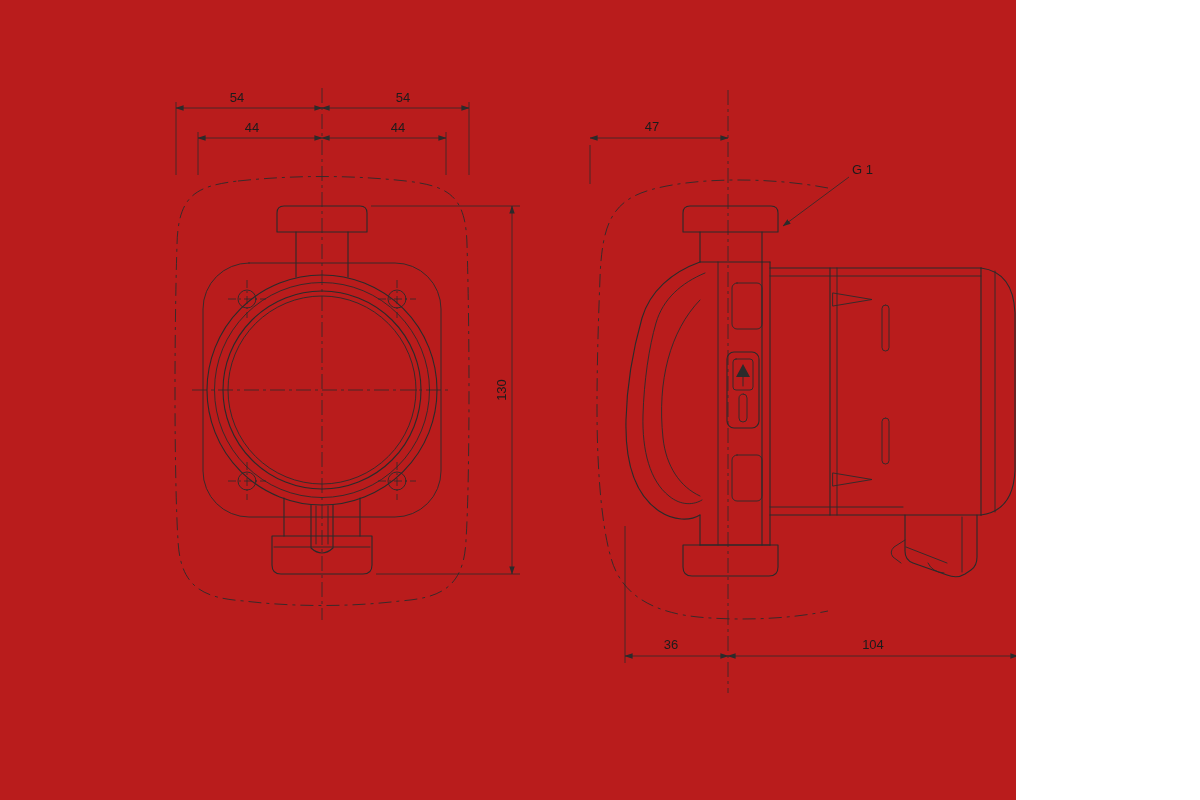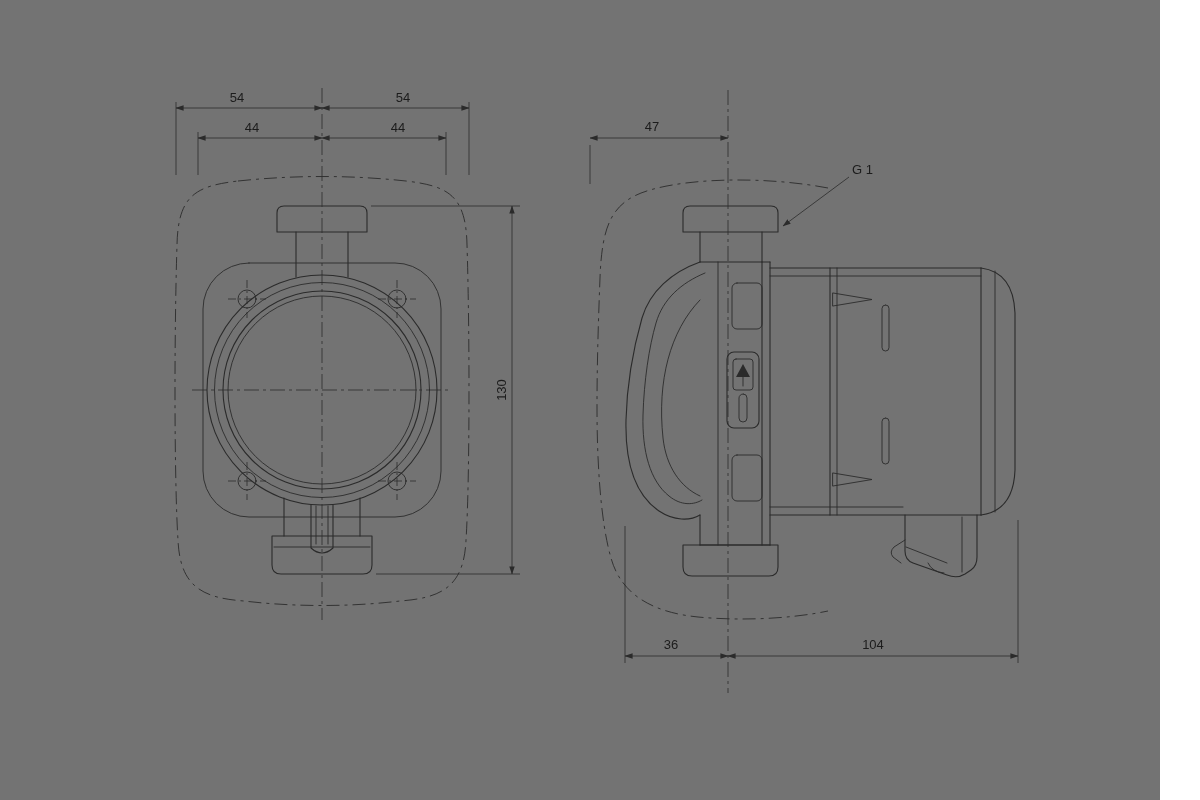--- a/index.html
+++ b/index.html
@@ -1,16 +1,16 @@
 <!DOCTYPE html>
 <html><head>
 <meta charset="utf-8">
 <style>
   html,body{margin:0;padding:0;background:#fff;}
-  .canvas{width:1160px;height:800px;background:#737373;position:relative;overflow:hidden;}
+  .canvas{width:1016px;height:800px;background:#b91c1c;position:relative;overflow:hidden;}
   svg{display:block;}
   .ln{stroke:#2b2b2b;stroke-width:1.1;fill:none;stroke-linecap:round;stroke-linejoin:round;}
   .ln2{stroke:#2b2b2b;stroke-width:0.9;fill:none;stroke-linecap:round;stroke-linejoin:round;}
   .phantom{stroke:#2b2b2b;stroke-width:0.9;fill:none;stroke-dasharray:13 5 3 5;}
   .cl{stroke:#2b2b2b;stroke-width:0.8;fill:none;stroke-dasharray:15 4 3 4;}
   .cls{stroke:#2b2b2b;stroke-width:0.8;fill:none;stroke-dasharray:8 3 2 3;}
   .dim{stroke:#2b2b2b;stroke-width:0.8;fill:none;}
   .dim-text{font:13px "Liberation Sans", sans-serif;fill:#1c1c1c;}
   .solid{fill:#2b2b2b;stroke:none;}
 </style>

